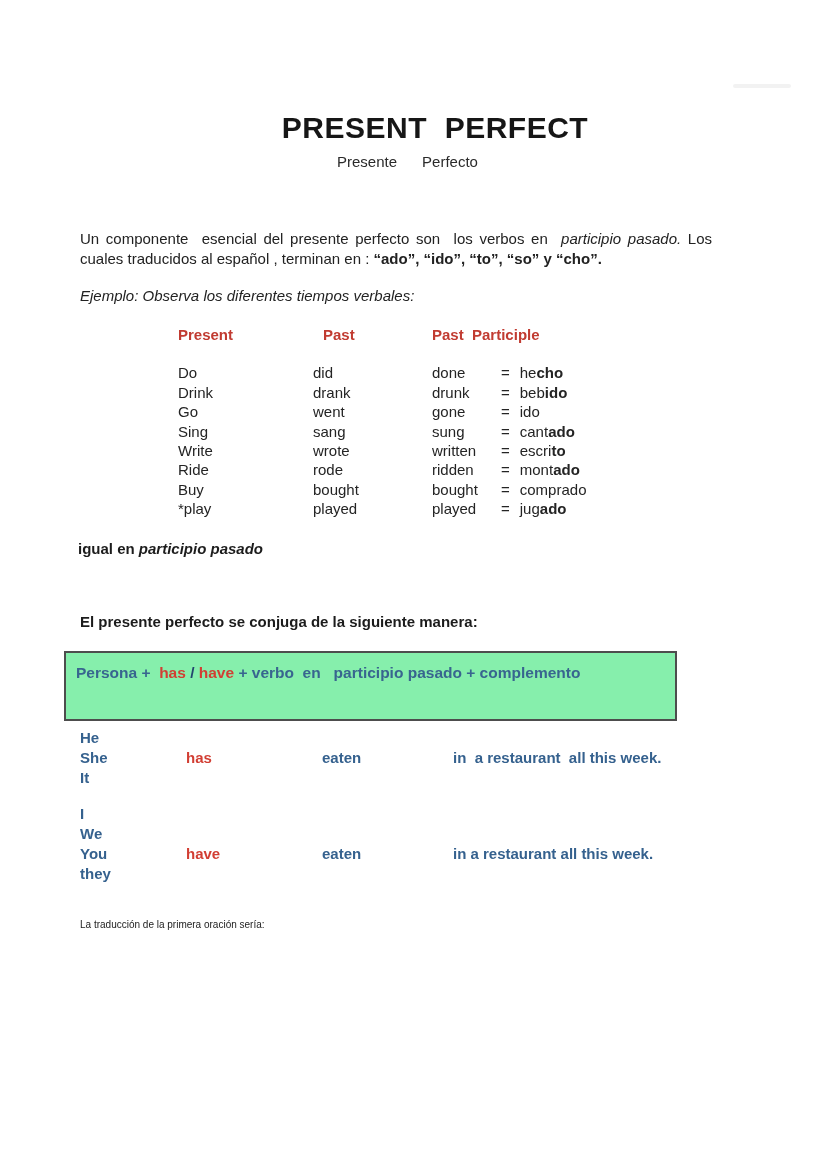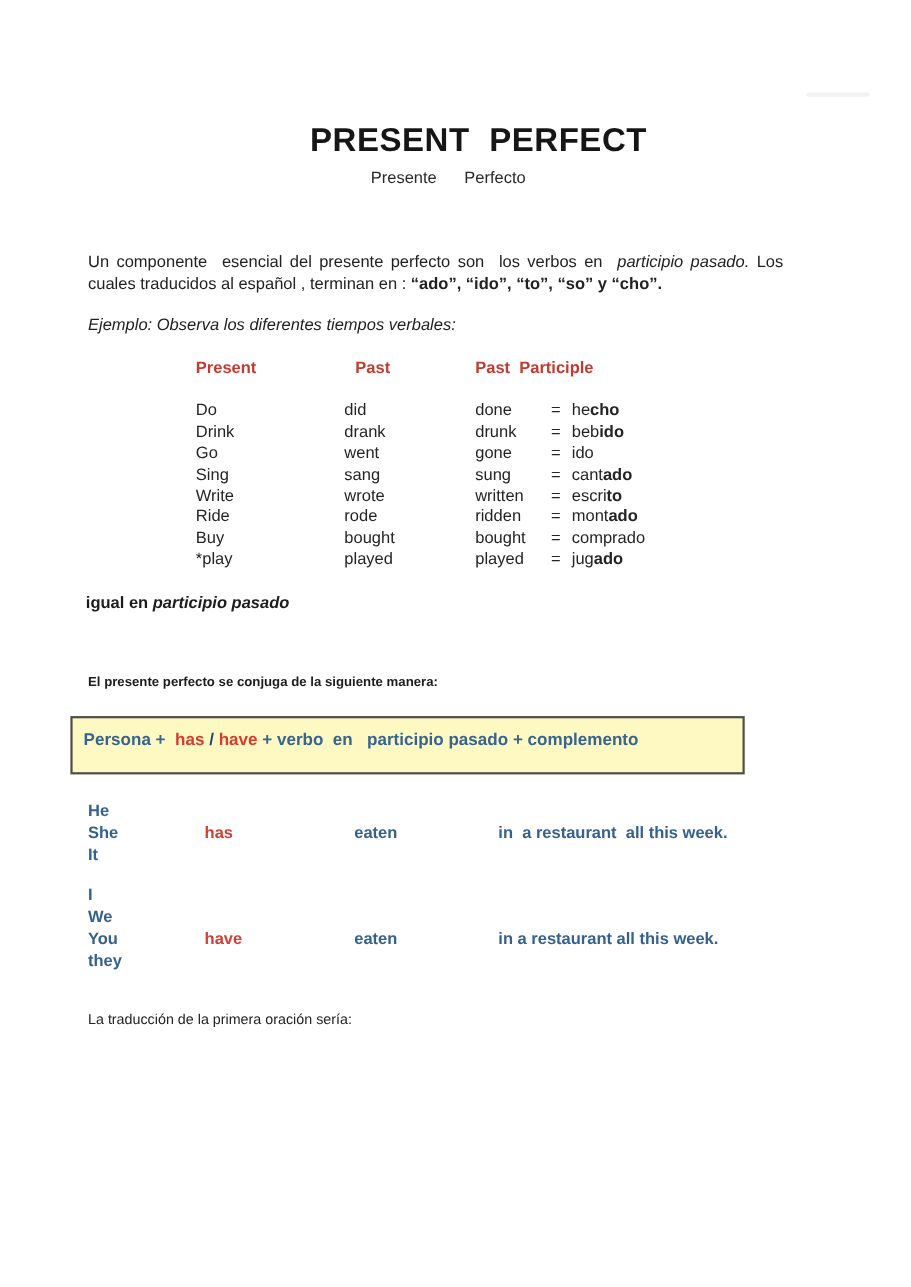--- a/index.html
+++ b/index.html
@@ -49,27 +49,27 @@
   .vt-c3 { display: flex; }
   .pp-en { display: inline-block; width: 62px; text-align: left; }
   .pp-eq { margin-left: 7px; }
   .pp-es { margin-left: 10px; }
 
   
   .nota { left: 78px; top: 538px; font-size: 15px; line-height: 22px; font-weight: bold; color: #1c1c1c; }
   .nota .l1 { word-spacing: 2px; }
   .nota i { font-style: italic; }
 
-  .conj-heading { left: 80px; top: 613px; font-size: 12px; font-weight: bold; color: #1c1c1c; }
+  .conj-heading { left: 80px; top: 613px; font-size: 15px; font-weight: bold; color: #1c1c1c; }
 
   
   .formula-box {
-    left: 64px; top: 651px; width: 613px; height: 53px;
+    left: 64px; top: 651px; width: 613px; height: 70px;
     border: 2px solid #4d4d4d; box-sizing: border-box;
-    background: #fef9c3;
+    background: #86efac;
   }
   .formula-line {
     margin: 11px 0 0 10px;
     font-size: 15.5px; font-weight: bold; white-space: pre;
   }
   .f-blue { color: #38658f; }
   .f-red  { color: #d23e33; }
   .f-dark { color: #23456e; }
 
   
@@ -78,21 +78,21 @@
   .ex2 { top: 805px; }
   .ex-line { display: flex; height: 20px; align-items: baseline; }
   .ex-c1 { width: 106px; }
   .ex-c2 { width: 136px; }
   .ex-c3 { width: 131px; }
   .pronoun { color: #35618e; font-weight: bold; }
   .aux { color: #d23e33; font-weight: bold; }
   .participle { color: #35618e; font-weight: 600; }
   .complement { color: #35618e; font-weight: bold; white-space: pre; }
 
-  .trans-prompt { left: 80px; top: 919px; font-size: 13px; color: #222222; }
+  .trans-prompt { left: 80px; top: 919px; font-size: 10px; color: #222222; }
 
   .trans-sentence { left: 84px; top: 958px; font-size: 15.5px; white-space: pre; }
   .t-subject { color: #2d5c8c; font-weight: bold; }
   .t-verb { color: #c23b31; font-weight: bold; margin-left: 11px; }
   .t-rest { color: #4e80b4; margin-left: 5px; }
   .t-period { color: #2d5c8c; font-weight: bold; }
 </style>
 </head>
 <body>
 

